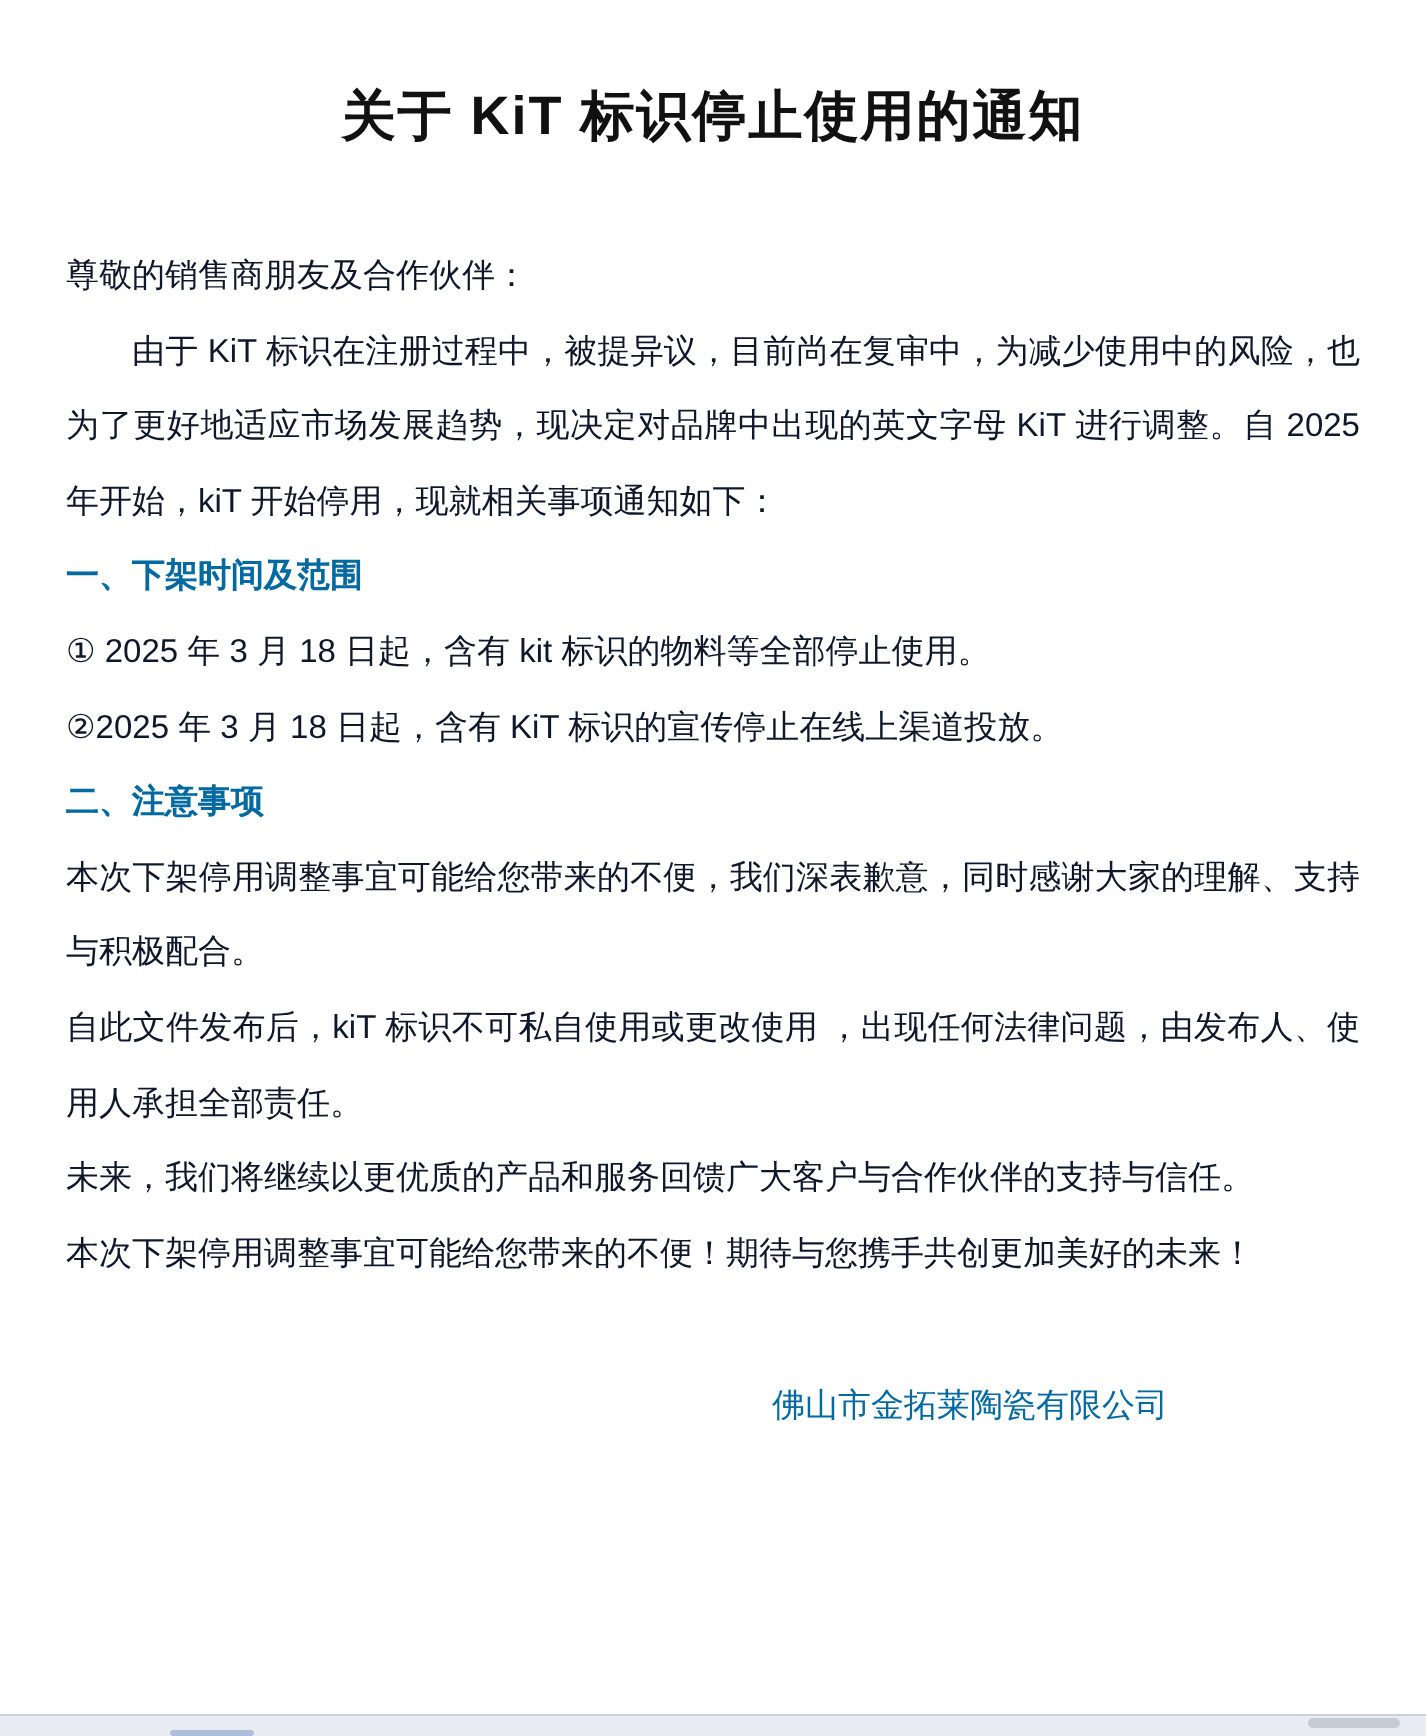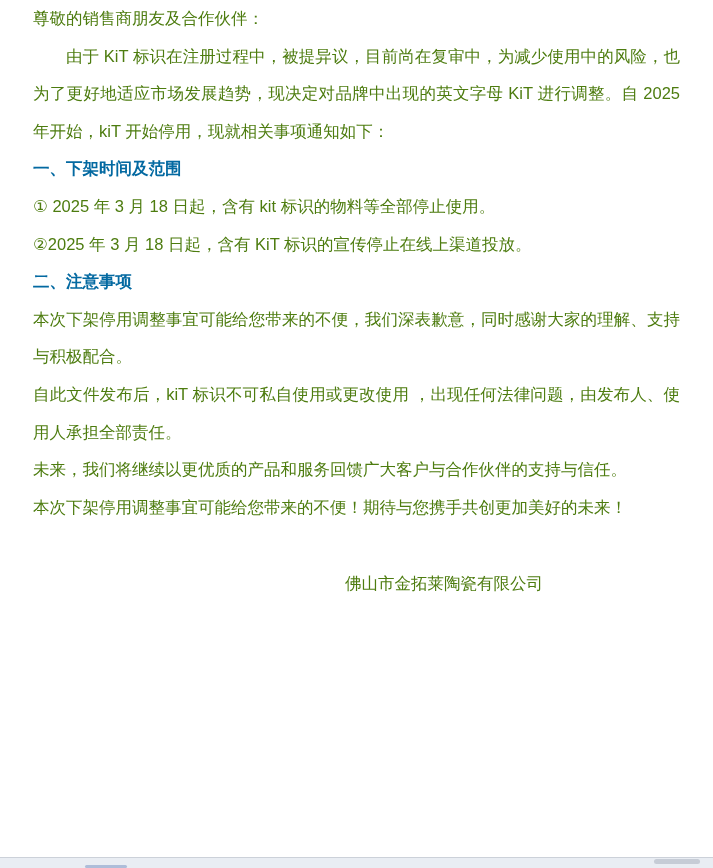--- a/index.html
+++ b/index.html
@@ -25,36 +25,36 @@
     line-height: 36px;
     font-weight: bold;
     color: #111111;
     text-align: center;
     letter-spacing: 1px;
   }
   p.body-line {
     font-size: 16.5px;
     line-height: 37.6px;
     text-align: justify;
-    color: #4d7c0f;
+    color: #0f172a;
   }
   p.indent-2 { text-indent: 2em; }
   p.bold-heading { font-weight: bold; color: #0369a1; }
   .signature-block {
     margin-top: 37px;
     margin-left: auto;
     margin-right: 55px;
     width: 280px;
     text-align: center;
   }
   .signature-block p {
     font-size: 16.5px;
     line-height: 40px;
-    color: #4d7c0f;
-    text-align: left;
+    color: #0369a1;
+    text-align: center;
   }
   .h-scrollbar {
     position: absolute;
     left: 0;
     bottom: 0;
     width: 713px;
     height: 11px;
     background: #e9edf3;
     border-top: 1px solid #ccd1d9;
   }
@@ -75,20 +75,21 @@
     height: 5px;
     background: #c6ccd6;
     border-radius: 3px;
   }
 </style>
 </head>
 <body>
 
 <div class="doc-page">
 
+  <h1 class="doc-title">关于 KiT 标识停止使用的通知</h1>
 
   <p class="body-line">尊敬的销售商朋友及合作伙伴：</p>
 
   <p class="body-line indent-2">由于 KiT 标识在注册过程中，被提异议，目前尚在复审中，为减少使用中的风险，也为了更好地适应市场发展趋势，现决定对品牌中出现的英文字母 KiT 进行调整。自 2025 年开始，kiT 开始停用，现就相关事项通知如下：</p>
 
   <p class="body-line bold-heading">一、下架时间及范围</p>
 
   <p class="body-line">① 2025 年 3 月 18 日起，含有 kit 标识的物料等全部停止使用。</p>
 
   <p class="body-line">②2025 年 3 月 18 日起，含有 KiT 标识的宣传停止在线上渠道投放。</p>

